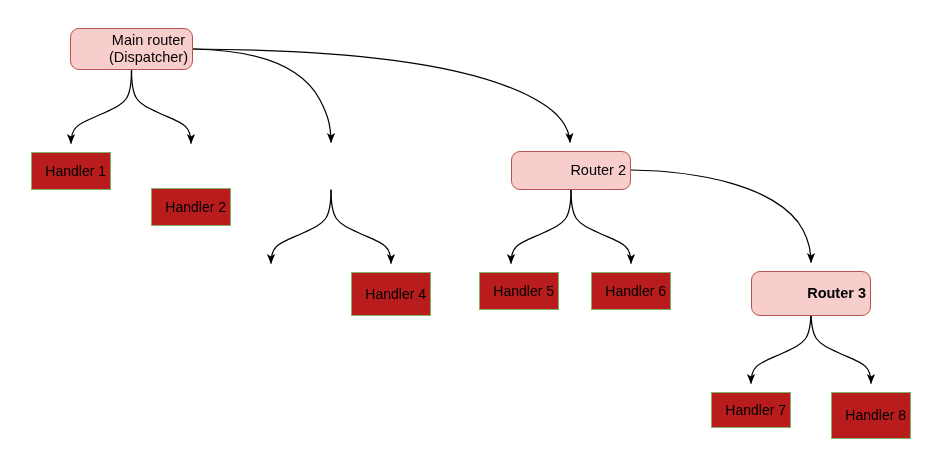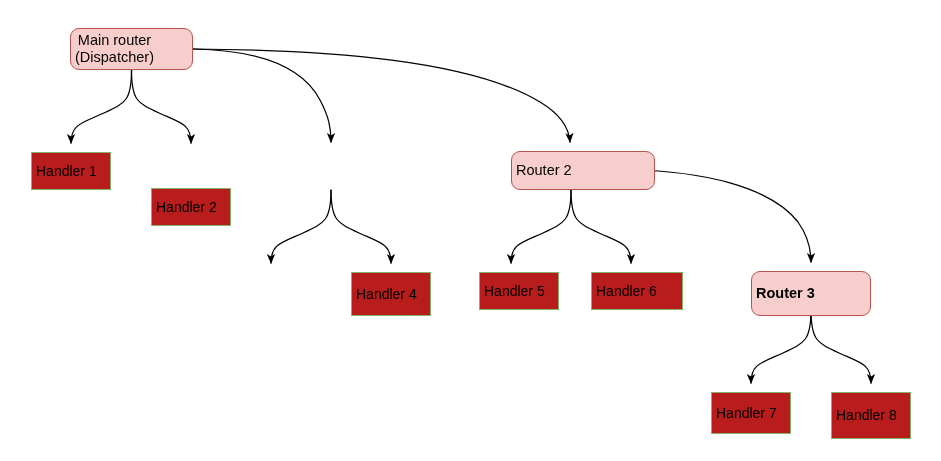--- a/index.html
+++ b/index.html
@@ -27,21 +27,21 @@
     top: 0;
     width: 941px;
     height: 461px;
     pointer-events: none;
   }
   .node {
     position: absolute;
     box-sizing: border-box;
     display: flex;
     align-items: center;
-    justify-content: flex-start;
+    justify-content: flex-end;
     text-align: center;
     line-height: 1.18;
     color: #000000;
     border-width: 1px;
     border-style: solid;
     z-index: 2;
   }
   .node-router {
     background: #f8cecc;
     border-color: #b85450;
@@ -105,42 +105,42 @@
 
   <div class="node node-handler" style="left:31px; top:152px; width:80px; height:38px;">
     <span class="node-label">Handler 1</span>
   </div>
 
   <div class="node node-handler" style="left:151px; top:152px; width:80px; height:38px;margin-top:36px;">
     <span class="node-label">Handler 2</span>
   </div>
 
 
-  <div class="node node-router" style="left:511px; top:151px; width:144px; height:39px;">
+  <div class="node node-router" style="left:511px; top:151px; width:120px; height:39px;">
     <span class="node-label">Router 2</span>
   </div>
 
 
   <div class="node node-handler" style="left:351px; top:272px; width:80px; height:44px;">
     <span class="node-label">Handler 4</span>
   </div>
 
   <div class="node node-handler" style="left:471px; top:272px; width:80px; height:38px;margin-left:8px;">
     <span class="node-label">Handler 5</span>
   </div>
 
-  <div class="node node-handler" style="left:591px; top:272px; width:92px; height:38px;">
+  <div class="node node-handler" style="left:591px; top:272px; width:80px; height:38px;">
     <span class="node-label">Handler 6</span>
   </div>
 
   <div class="node node-router" style="left:751px; top:271px; width:120px; height:45px;font-weight:bold;">
     <span class="node-label">Router 3</span>
   </div>
 
-  <div class="node node-handler" style="left:711px; top:392px; width:80px; height:42px;">
+  <div class="node node-handler" style="left:711px; top:392px; width:80px; height:36px;">
     <span class="node-label">Handler 7</span>
   </div>
 
   <div class="node node-handler" style="left:831px; top:392px; width:80px; height:47px;">
     <span class="node-label">Handler 8</span>
   </div>
 
 </div>
 
 </body></html>

